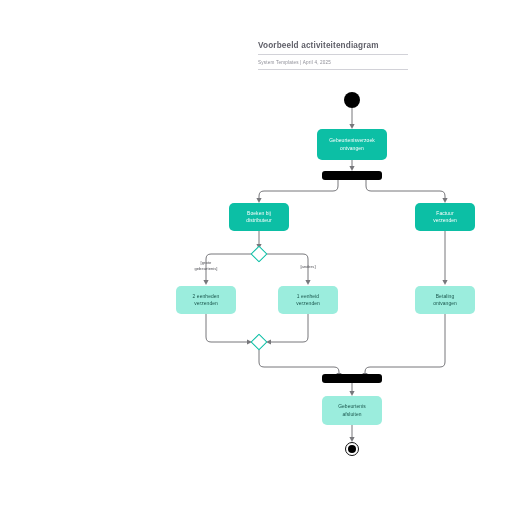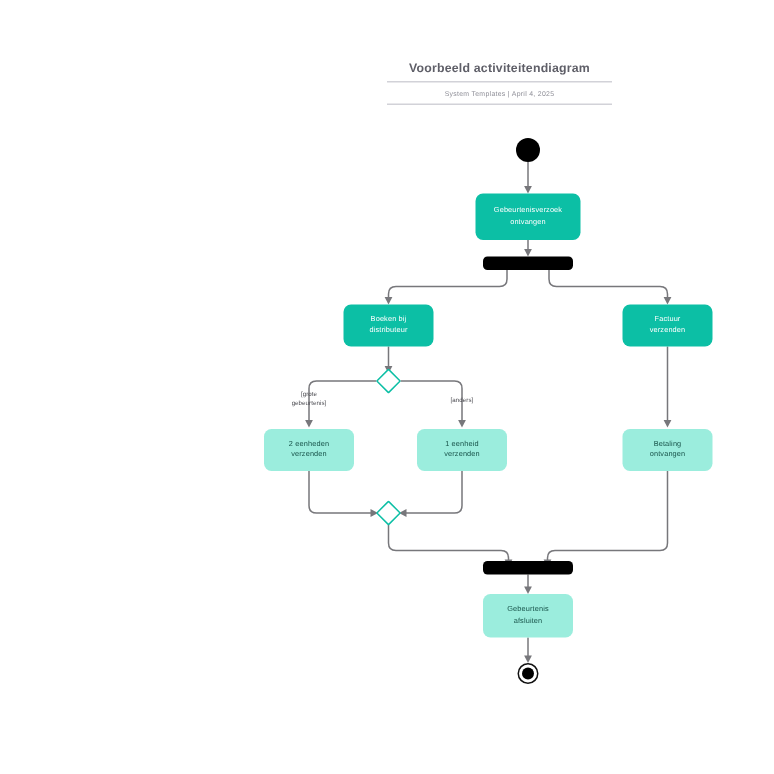--- a/index.html
+++ b/index.html
@@ -19,21 +19,20 @@
     background: #ffffff;
     overflow: hidden;
   }
 
   
   #header {
     position: absolute;
     left: 258px;
     top: 40px;
     width: 150px;
-    text-align: center;
   }
   #doc-title {
     font-size: 8.2px;
     font-weight: bold;
     letter-spacing: 0.15px;
     color: #5f5f68;
     line-height: 11px;
     white-space: nowrap;
   }
   #title-rule {

